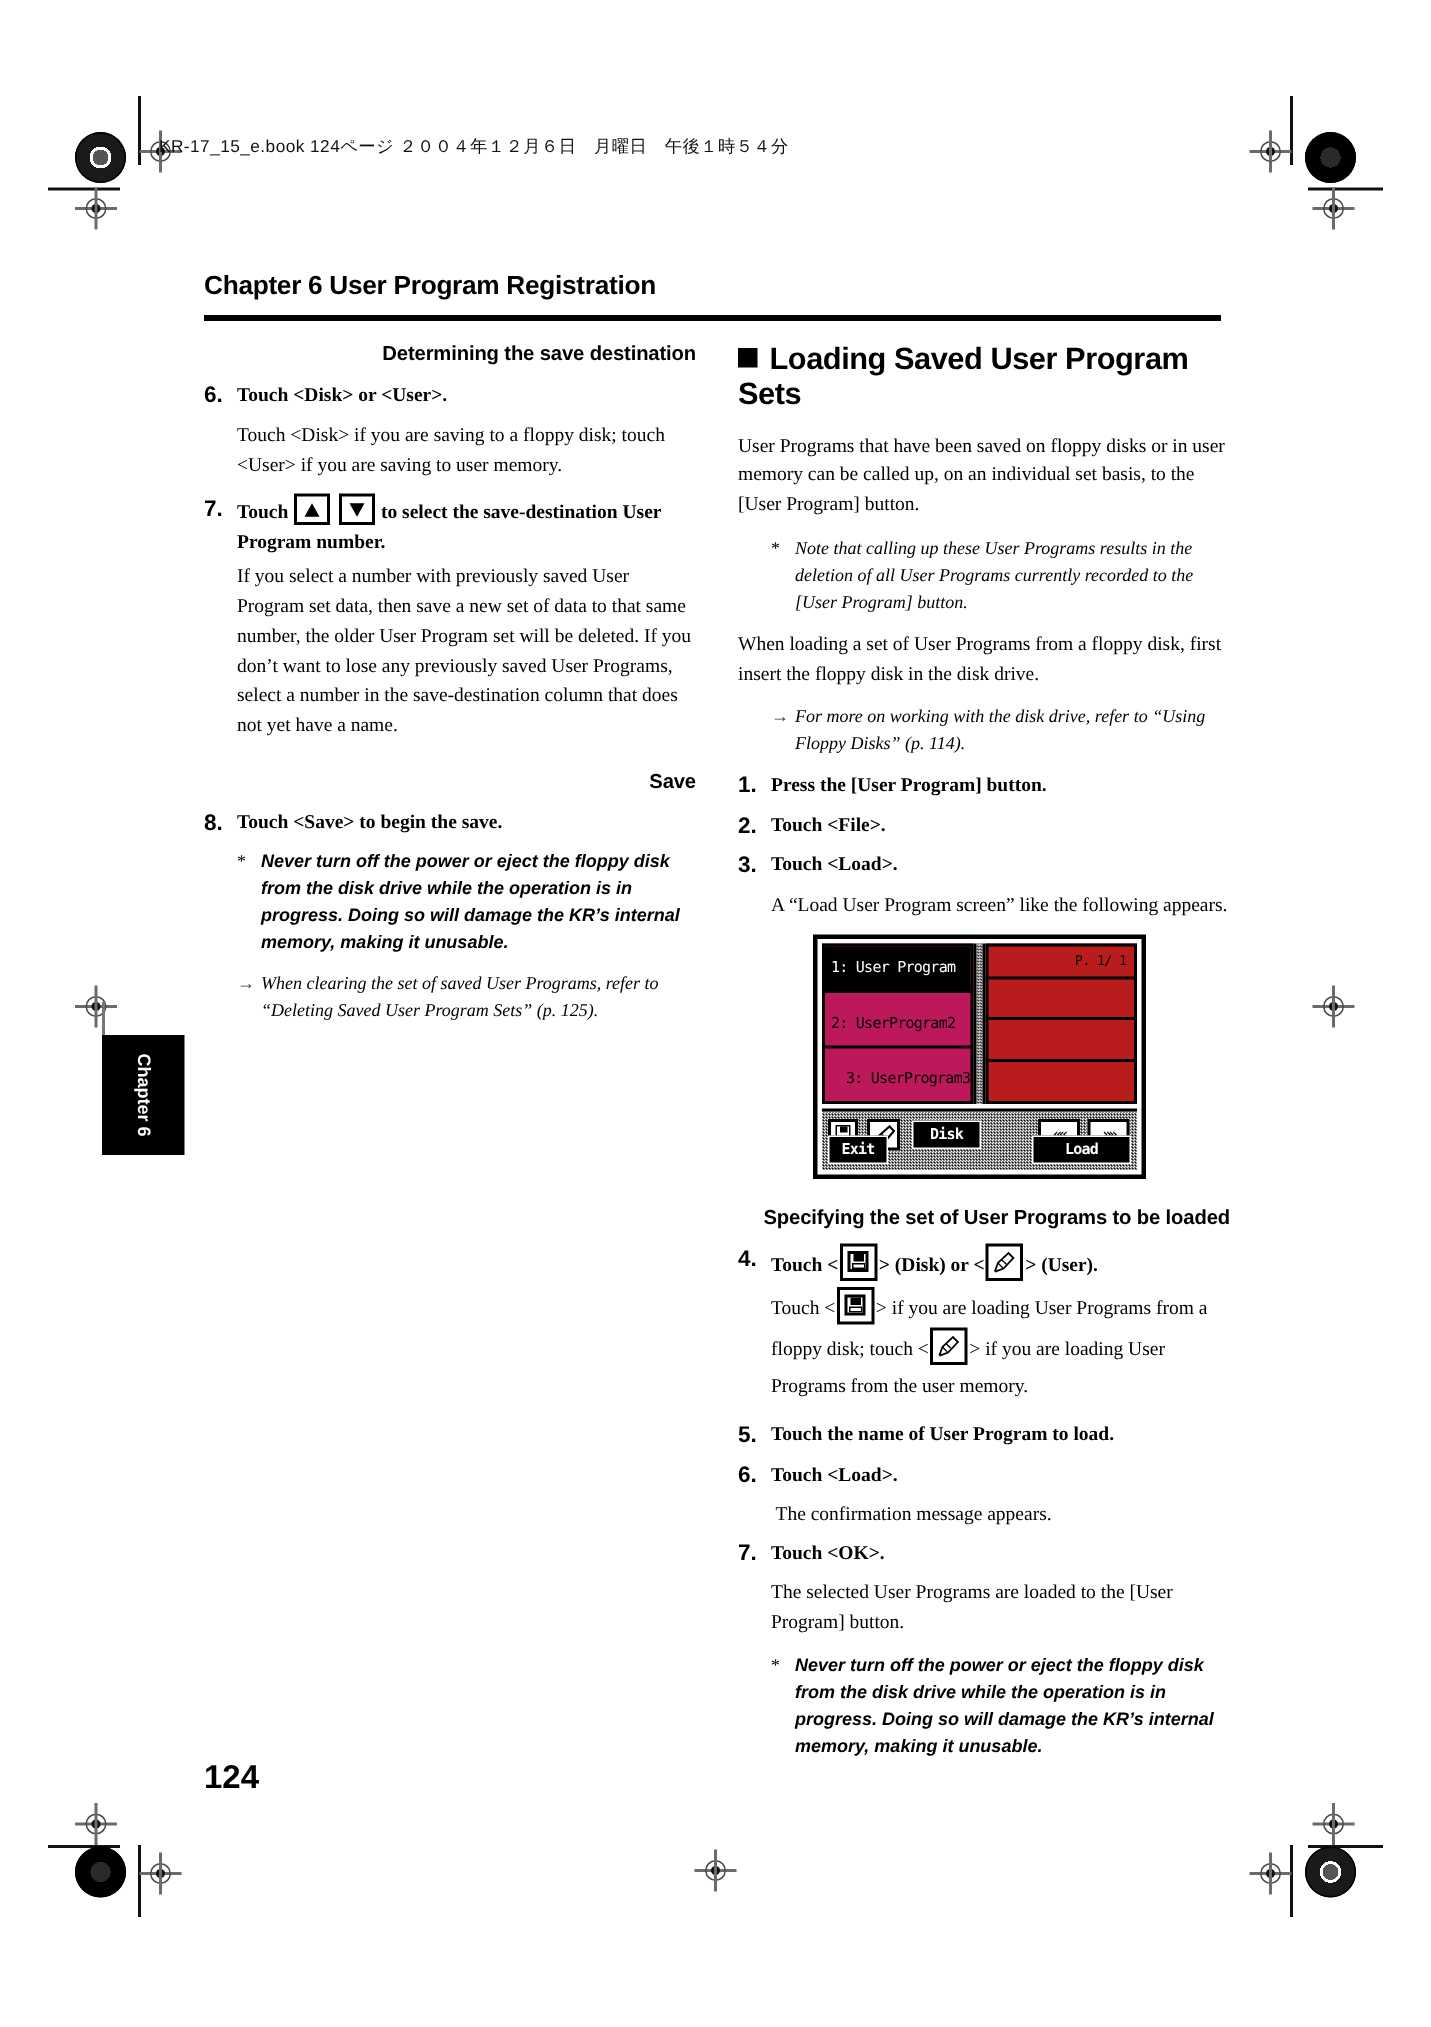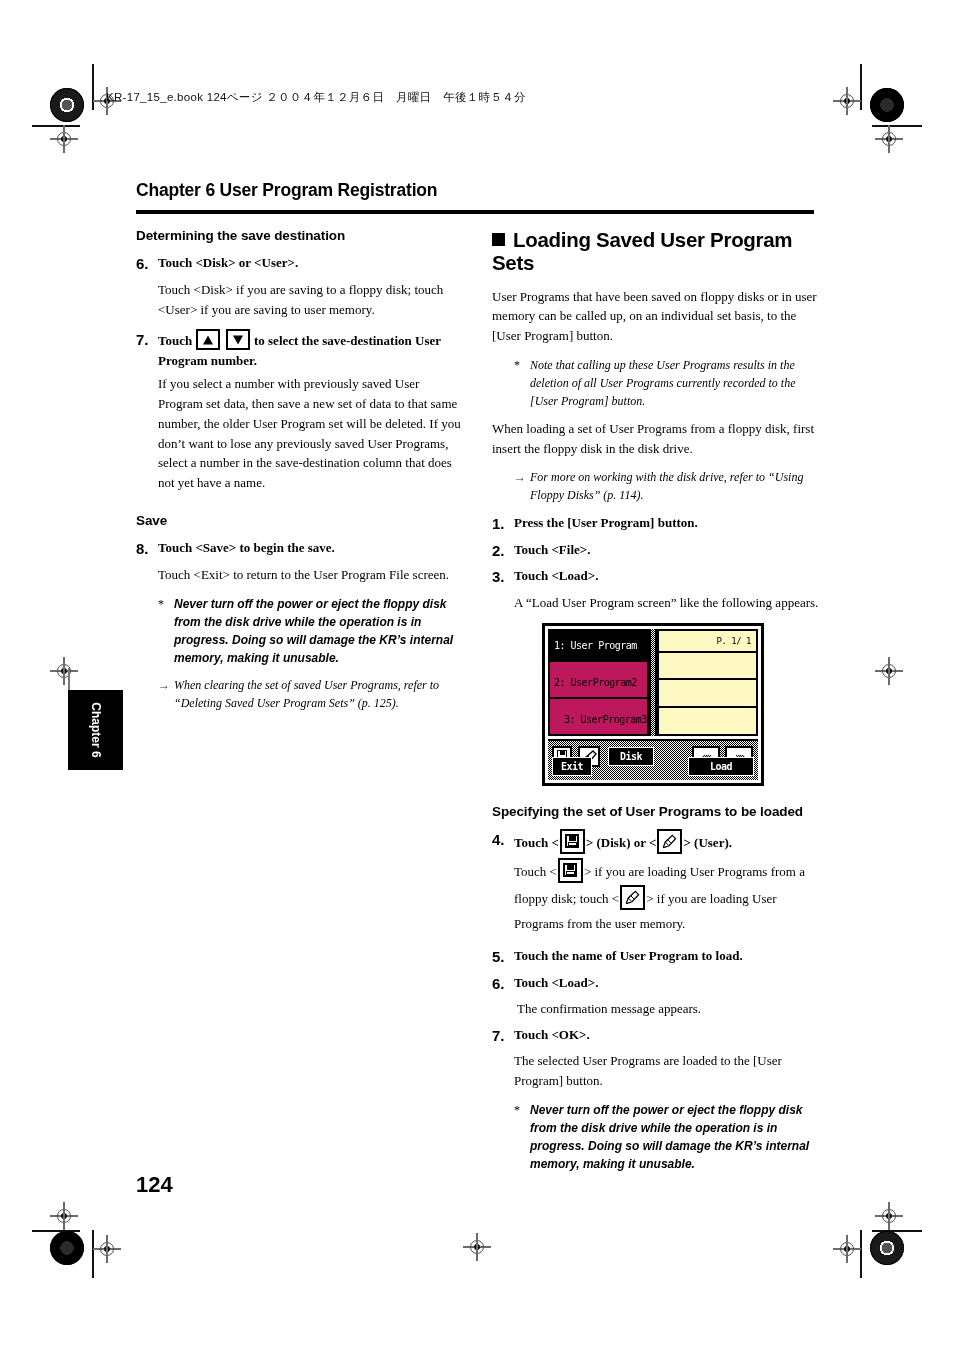--- a/index.html
+++ b/index.html
@@ -111,20 +111,21 @@
   .col-right { left: 492px; }
 
   
   .sub-head {
     font-family: "Liberation Sans", sans-serif;
     font-weight: bold;
     font-size: 13.5px;
     letter-spacing: -0.1px;
     margin: 0 0 9px 0;
     line-height: 1.22;
+    text-align: right;
   }
   .sub-head.spaced { margin-top: 20px; }
 
   .big-head {
     font-family: "Liberation Sans", sans-serif;
     font-weight: bold;
     font-size: 20.5px;
     line-height: 1.14;
     letter-spacing: -0.3px;
     margin: 0 0 12px 0;
@@ -311,21 +312,21 @@
     width: 8px;
     background: repeating-conic-gradient(#000 0 25%, #fff 0 50%) 0 0/2px 2px;
     border-left: 2px solid #000;
     border-right: 2px solid #000;
     box-sizing: border-box;
   }
   .lcd-right {
     flex: 1;
     border: 2px solid #000;
     box-sizing: border-box;
-    background: #fef9c3;
+    background: #b91c1c;
     display: flex; flex-direction: column;
   }
   .lcd-page {
     height: 20px; line-height: 20px;
     text-align: right;
     padding-right: 5px;
     font-family: "DejaVu Sans Mono", monospace;
     font-size: 9px;
     letter-spacing: -0.5px;
   }
@@ -485,21 +486,20 @@
     </div>
   </div>
   <p class="body indent">If you select a number with previously saved User Program set data, then save a new set of data to that same number, the older User Program set will be deleted. If you don’t want to lose any previously saved User Programs, select a number in the save-destination column that does not yet have a name.</p>
 
   <div class="sub-head spaced">Save</div>
 
   <div class="step">
     <div class="num">8.</div>
     <div class="txt">Touch &lt;Save&gt; to begin the save.</div>
   </div>
-  <p class="body indent">Touch &lt;Exit&gt; to return to the User Program File screen.</p>
 
   <div class="note warn">
     <div class="mk">*</div>
     <div class="body-ital">Never turn off the power or eject the floppy disk from the disk drive while the operation is in progress. Doing so will damage the KR’s internal memory, making it unusable.</div>
   </div>
 
   <div class="note arrow">
     <div class="mk">→</div>
     <div class="body-ital">When clearing the set of saved User Programs, refer to “Deleting Saved User Program Sets” (p. 125).</div>
   </div>

